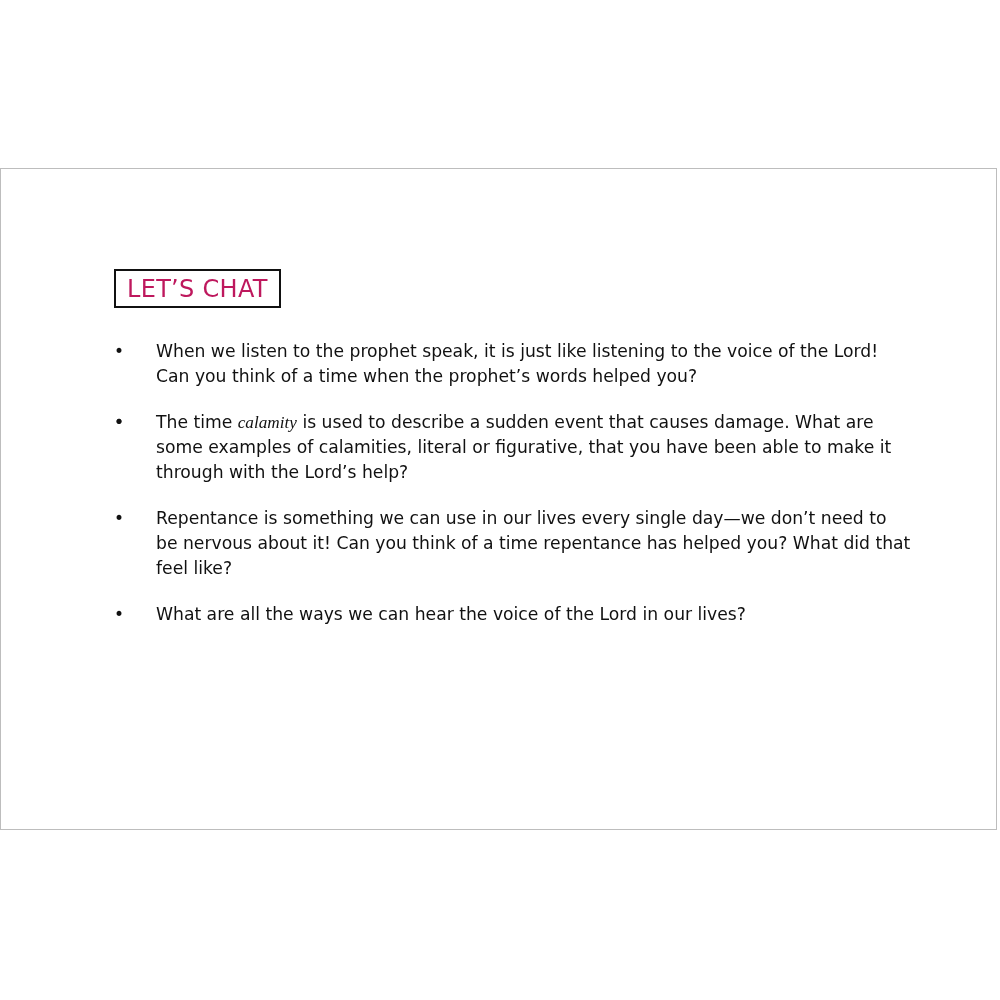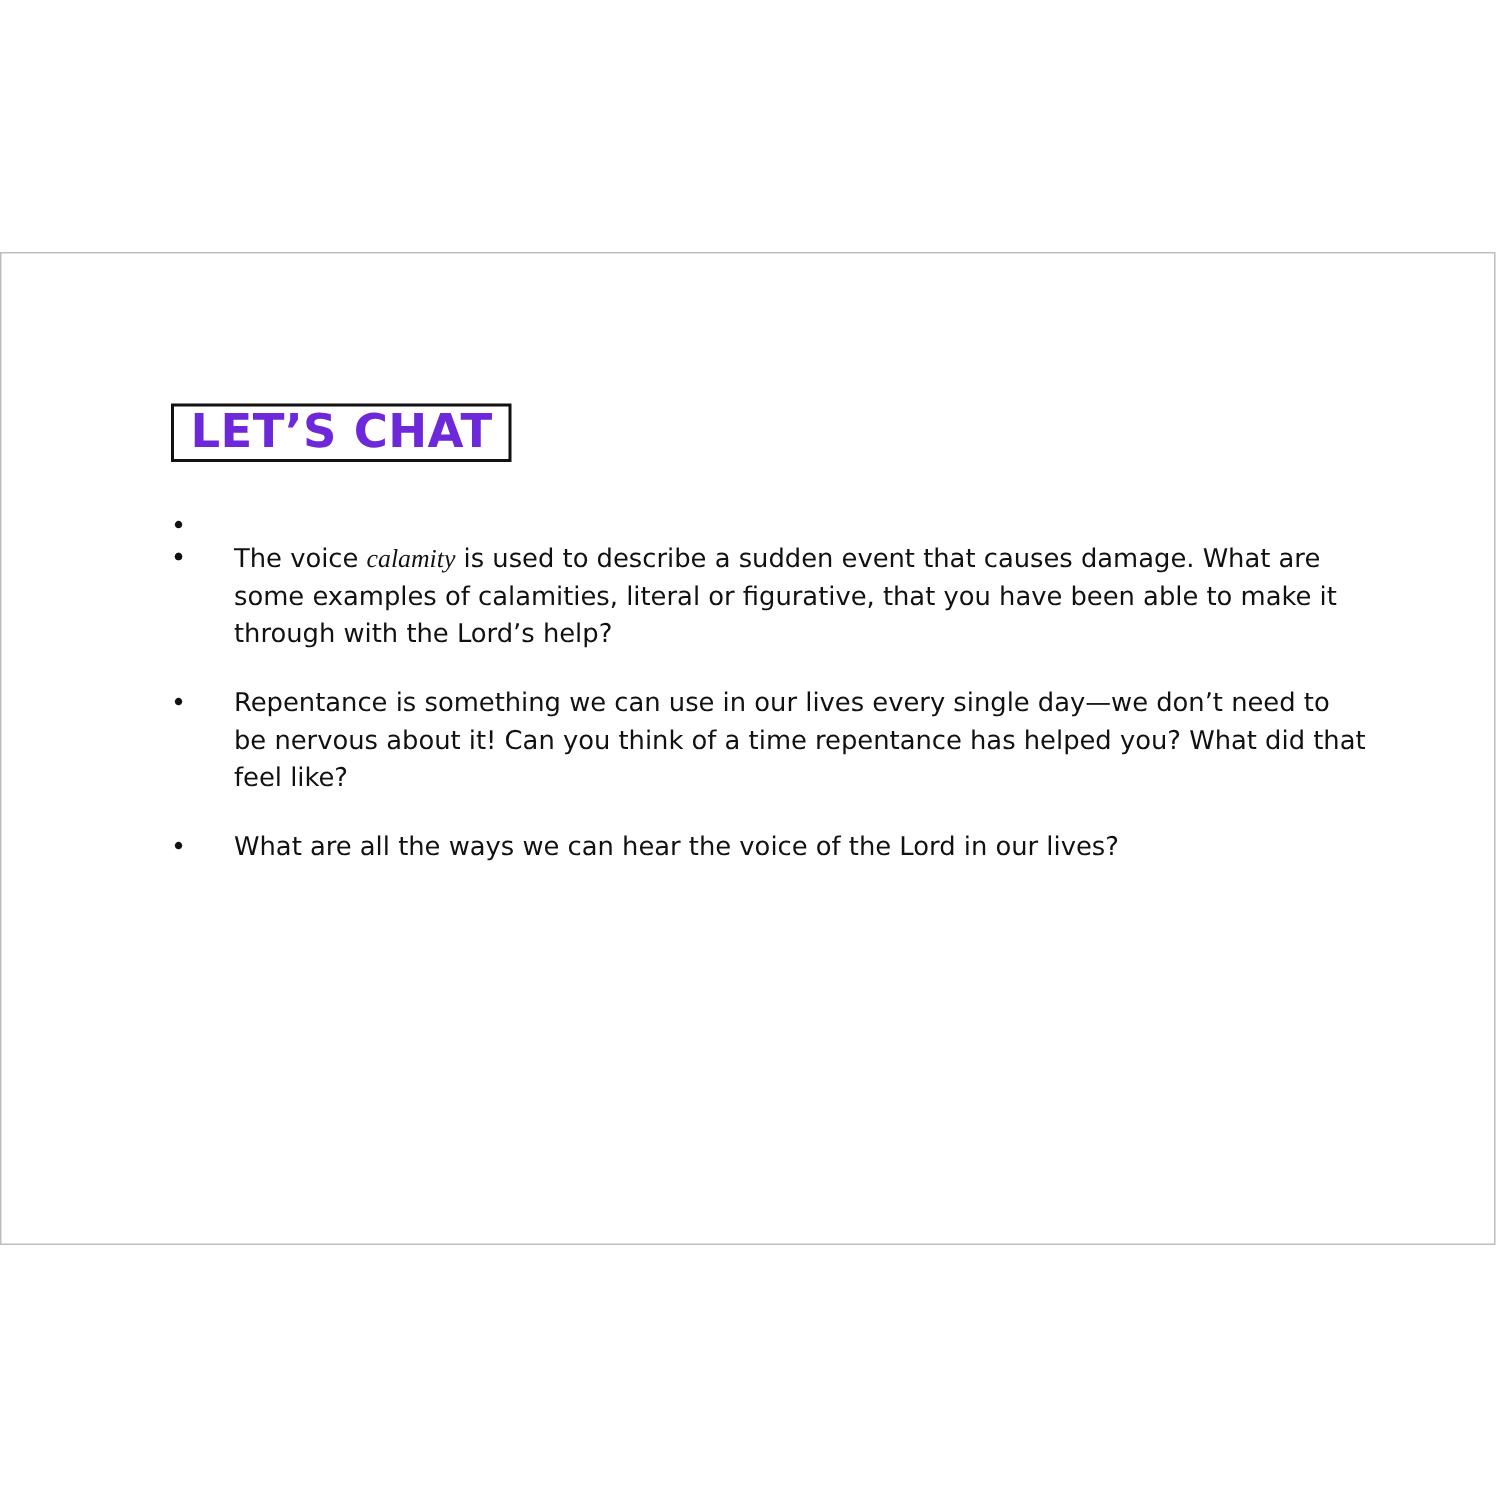--- a/index.html
+++ b/index.html
@@ -31,24 +31,24 @@
       top: 100px;
       height: 39px;
       padding: 0 11px;
       border: 2px solid #111111;
       box-sizing: border-box;
       display: flex;
       align-items: center;
     }
     .heading-text {
       font-family: "DejaVu Sans", sans-serif;
-      font-size: 31px;
-      font-weight: bold;
+      font-size: 24px;
+      font-weight: normal;
       letter-spacing: 0.3px;
-      color: #6d28d9;
+      color: #be185d;
       line-height: 1;
       white-space: nowrap;
     }
     .list {
       position: absolute;
       left: 112px;
       top: 170px;
       width: 800px;
       margin: 0;
       padding: 0;
@@ -81,27 +81,28 @@
 <body>
 
 <div class="card">
   <div class="heading-box">
     <span class="heading-text">LET’S CHAT</span>
   </div>
 
   <ul class="list">
     <li class="item">
       <span class="bullet">•</span>
+      <span>When we listen to the prophet speak, it is just like listening to the voice of the Lord! Can you think of a time when the prophet’s words helped you?</span>
     </li>
     <li class="item">
       <span class="bullet">•</span>
     </li>
     <li class="item">
       <span class="bullet">•</span>
-      <span><span>The voice </span><span class="em">calamity</span><span> is used to describe a sudden event that causes damage. What are some examples of calamities, literal or figurative, that you have been able to make it through with the Lord’s help?</span></span>
+      <span><span>The time </span><span class="em">calamity</span><span> is used to describe a sudden event that causes damage. What are some examples of calamities, literal or figurative, that you have been able to make it through with the Lord’s help?</span></span>
     </li>
     <li class="item">
       <span class="bullet">•</span>
       <span>Repentance is something we can use in our lives every single day—we don’t need to be nervous about it! Can you think of a time repentance has helped you? What did that feel like?</span>
     </li>
     <li class="item">
       <span class="bullet">•</span>
       <span>What are all the ways we can hear the voice of the Lord in our lives?</span>
     </li>
   </ul>

